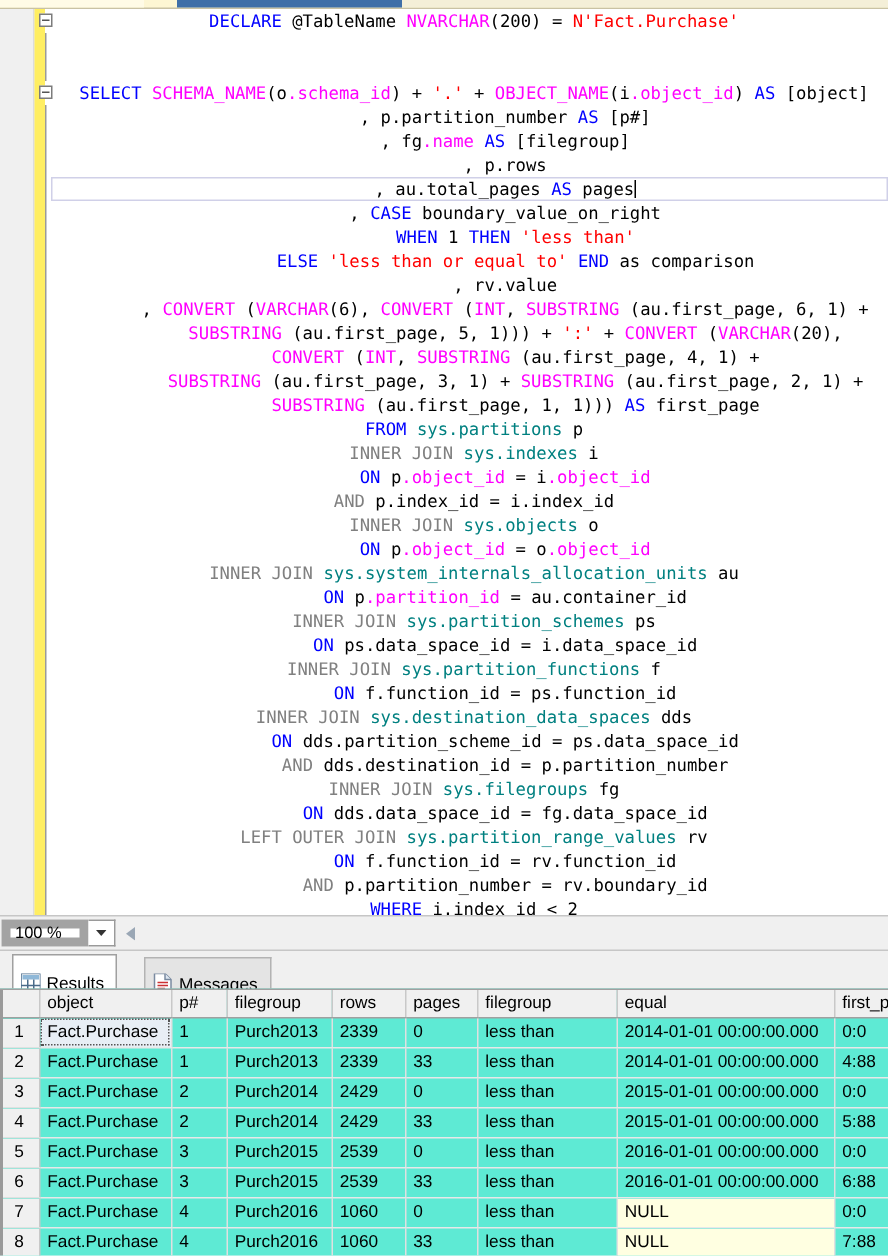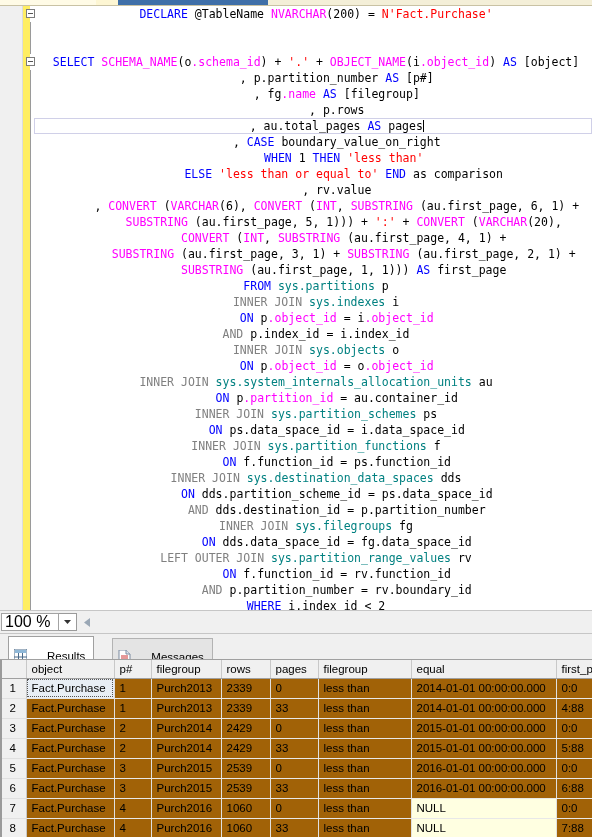--- a/index.html
+++ b/index.html
@@ -43,36 +43,36 @@
   .fn{color:#ff00ff;}
   .str{color:#ff0000;}
   .tbl{color:#008080;}
   .col{color:#ff00ff;margin-top:12px;}
   .num{color:#000000;}
   .pl{color:#000000;}
 
   
   #zoombar{height:22px;background:#f0f0f0;border-top:1px solid #c6c6c6;border-bottom:1px solid #c6c6c6;
            display:flex;align-items:center;}
-  #zoomcombo{width:58px;height:18px;margin-left:1px;background:#fff;border:1px solid #a3a3a3;
-             display:flex;align-items:center;font-size:16px;padding-left:3px;box-sizing:border-box;}
+  #zoomcombo{width:58px;height:18px;margin-left:1px;background:#fff;border:6px solid #a3a3a3;
+             display:flex;align-items:center;font-size:11px;padding-left:3px;box-sizing:border-box;}
   #zoomdrop{width:18px;height:18px;background:#fff;border:1px solid #9a9a9a;border-left:none;
             display:flex;align-items:center;justify-content:center;box-sizing:border-box;}
   #splitbtn{margin-left:4px;width:12px;height:18px;display:flex;align-items:center;justify-content:center;}
 
   
   #results{background:#f0f0f0;}
   #tabs{height:25px;display:flex;align-items:flex-end;padding-left:8px;background:#f0f0f0;}
-  .rtab{height:21px;display:flex;align-items:center;gap:20px;padding:16px 8px 0 5px;
+  .rtab{height:21px;display:flex;align-items:center;gap:4px;padding:16px 8px 0 5px;
         border:1px solid #b3b3b3;border-bottom:none;box-sizing:border-box;font-size:11.5px;}
   .rtab.sel{background:#fff;height:23px;border-color:#a0a0a0;}
   .rtab.unsel{background:#e4e4e4;margin-left:18px;}
 
   
-  #grid{background:#a16207;border-top:1px solid #a0a0a0;}
+  #grid{background:#5eead4;border-top:1px solid #a0a0a0;}
   table{border-collapse:collapse;font-size:11.5px;table-layout:fixed;width:592px;}
   th{background:#f0f0f0;border-right:1px solid #c8c8c8;border-bottom:1px solid #a0a0a0;
      font-weight:normal;text-align:left;padding:2px 0 2px 5px;height:18px;box-sizing:border-box;}
   td{border-right:1px solid #e0e0e0;border-bottom:1px solid #e8e8e8;
      padding:2px 0 2px 5px;height:20px;box-sizing:border-box;overflow:hidden;white-space:nowrap;}
   td.rn,th.rn{background:#f0f0f0;border-right:1px solid #c8c8c8;text-align:center;padding-left:0;}
   td.rn{border-bottom:1px solid #e0e0e0;}
   td.nullcell{background:#ffffe1;}
   td.focus{background:#e8eef5;outline:1px dotted #555;outline-offset:-2px;}
   .gridwrap{position:relative;}

